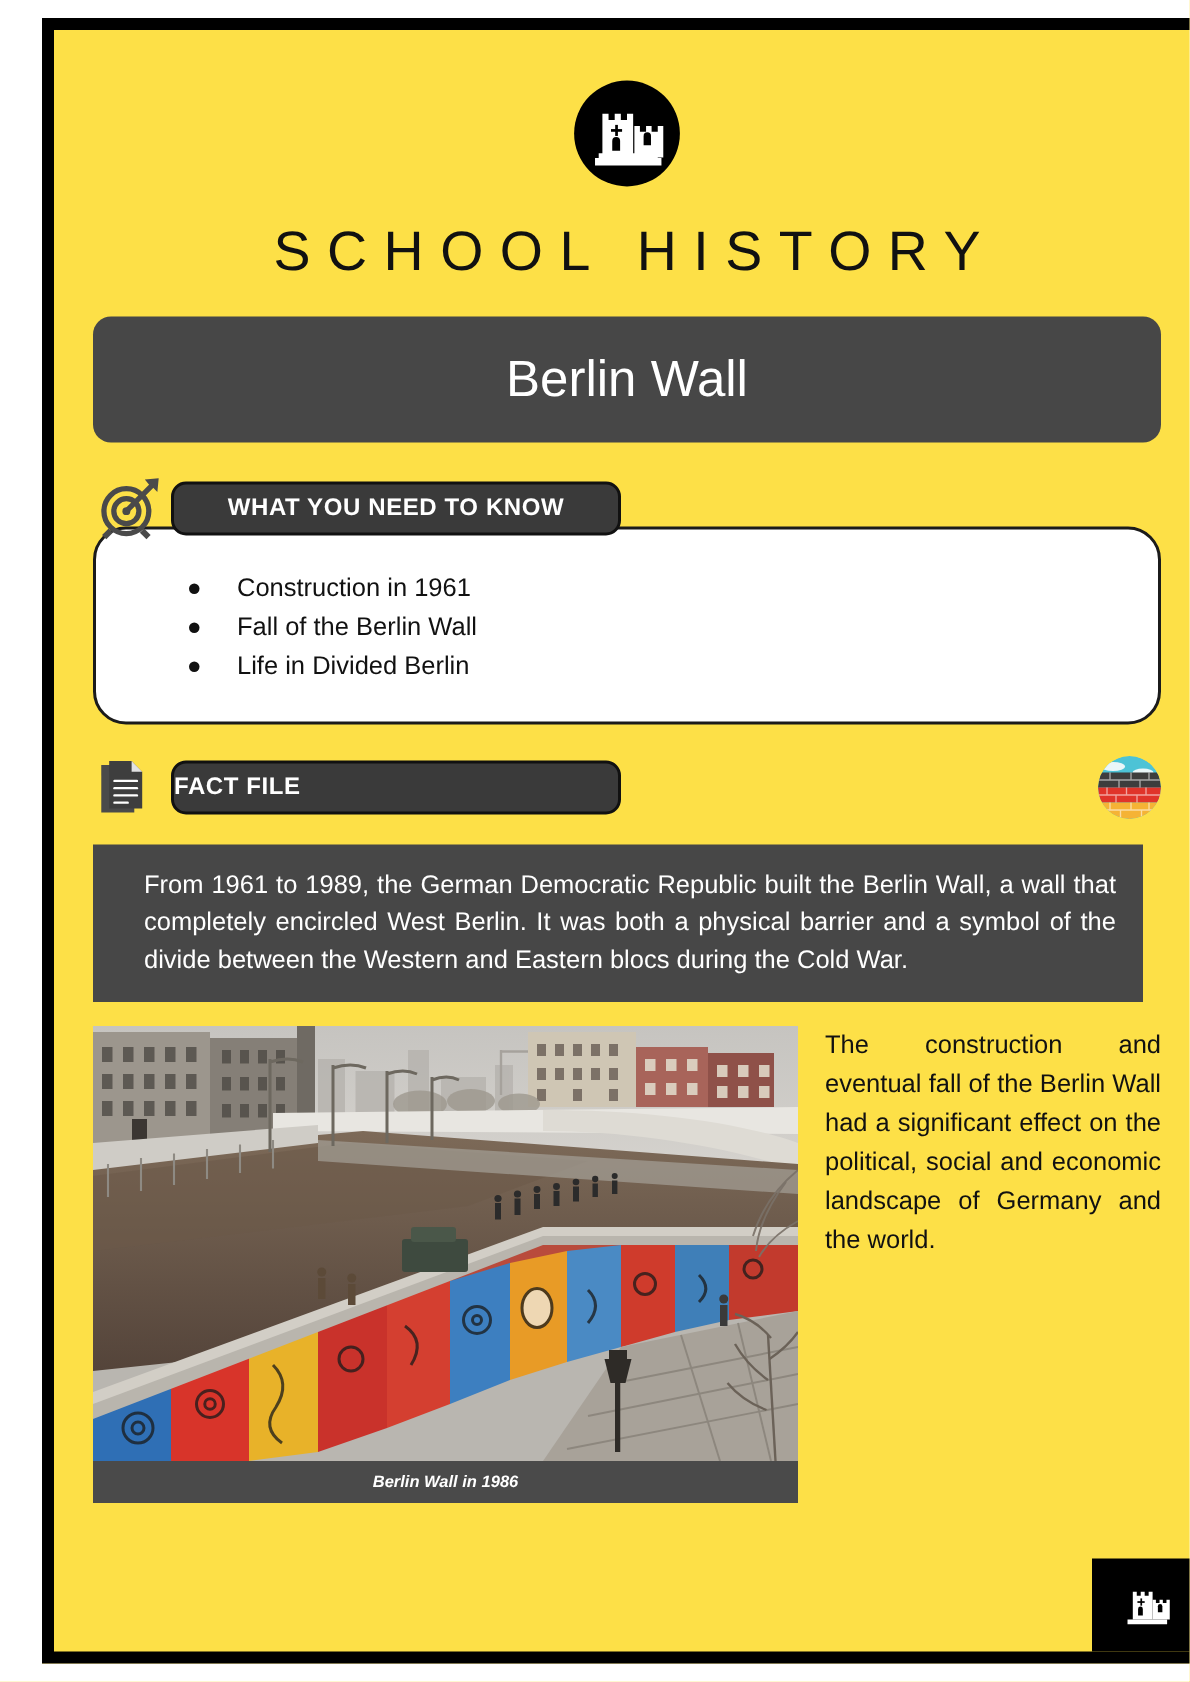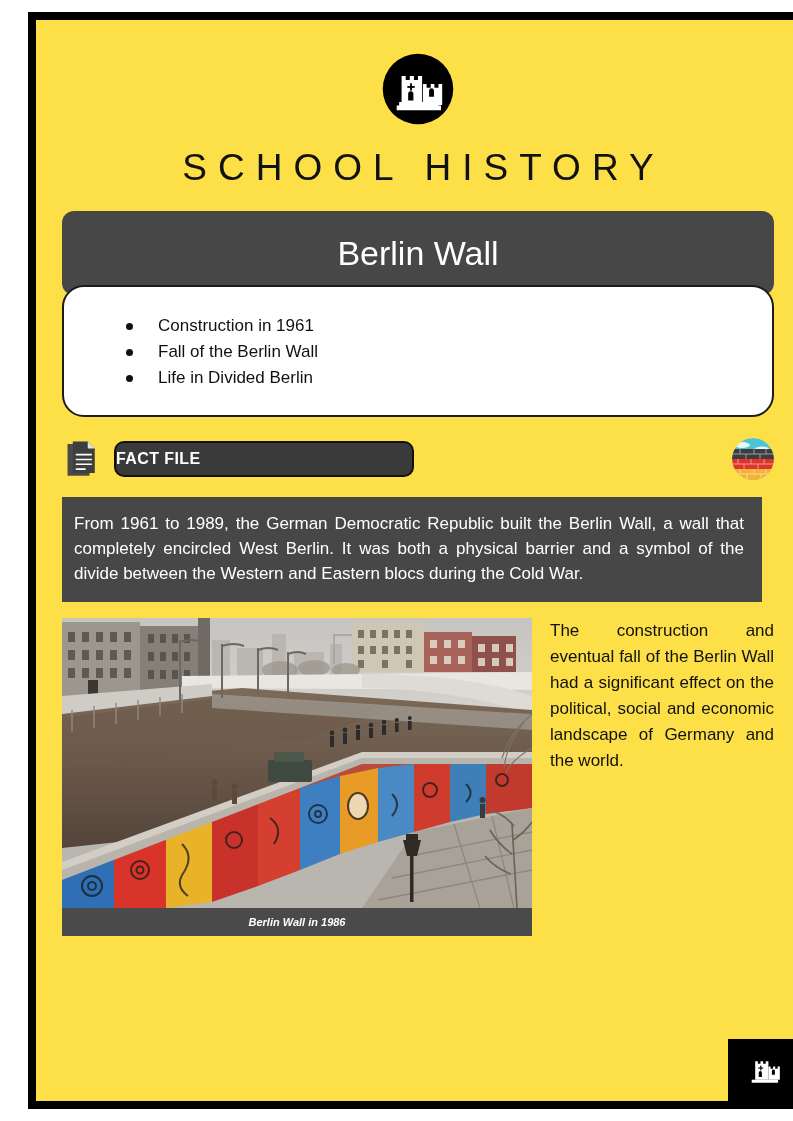--- a/index.html
+++ b/index.html
@@ -178,21 +178,21 @@
     overflow: hidden;
   }
 
   
   .dark-para {
     margin: 16px 18px 0 6px;
     background: #474747;
     color: #ffffff;
     font-size: 17px;
     line-height: 25px;
-    padding: 14px 18px 16px 12px;
+    padding: 14px 18px 16px 34px;
     text-align: justify;
   }
 
   
   .media-row {
     display: flex;
     margin: 16px 6px 0 6px;
     align-items: flex-start;
   }
   .photo-col {
@@ -268,20 +268,42 @@
           </g>
         </svg>
       </div>
       <div class="brand-name">SCHOOL HISTORY</div>
     </div>
 
     <div class="title-bar">
       <div class="title-bar-text">Berlin Wall</div>
     </div>
 
+    <div class="section-head">
+      <div class="section-icon">
+        <svg viewBox="0 0 100 100" width="44" height="44" aria-hidden="true">
+          <g fill="none" stroke="#4a4a4a" stroke-width="8">
+            <circle cx="46" cy="54" r="34"></circle>
+            <circle cx="46" cy="54" r="19"></circle>
+          </g>
+          <circle cx="46" cy="54" r="6" fill="#4a4a4a"></circle>
+          <g fill="#4a4a4a">
+            <rect x="10" y="84" width="14" height="9" transform="rotate(-45 17 88)"></rect>
+            <rect x="68" y="84" width="14" height="9" transform="rotate(45 75 88)"></rect>
+          </g>
+          <g stroke="#4a4a4a" stroke-width="8" stroke-linecap="round">
+            <line x1="46" y1="54" x2="88" y2="12"></line>
+          </g>
+          <path d="M74 6 L95 4 L93 25 L84 16 L83 17 Z" fill="#4a4a4a"></path>
+        </svg>
+      </div>
+      <div class="pill pill-wynk">
+        <span class="pill-text">WHAT YOU NEED TO KNOW</span>
+      </div>
+    </div>
 
     <div class="bullets-box">
       <ul class="bullets-list">
         <li>Construction in 1961</li>
         <li>Fall of the Berlin Wall</li>
         <li>Life in Divided Berlin</li>
       </ul>
     </div>
 
     <div class="factfile-row">

